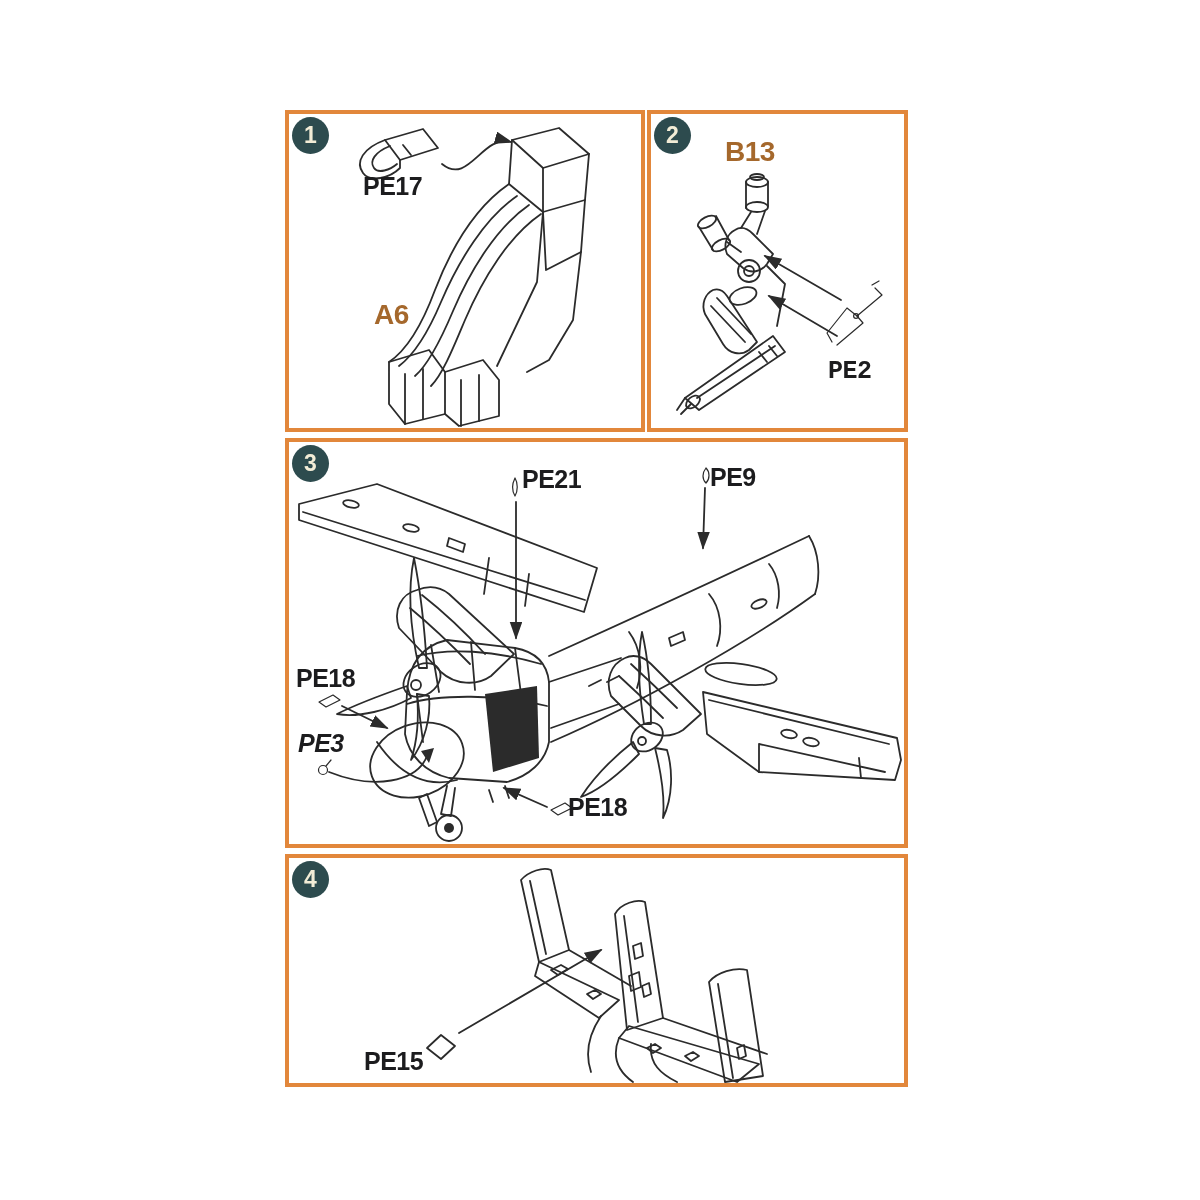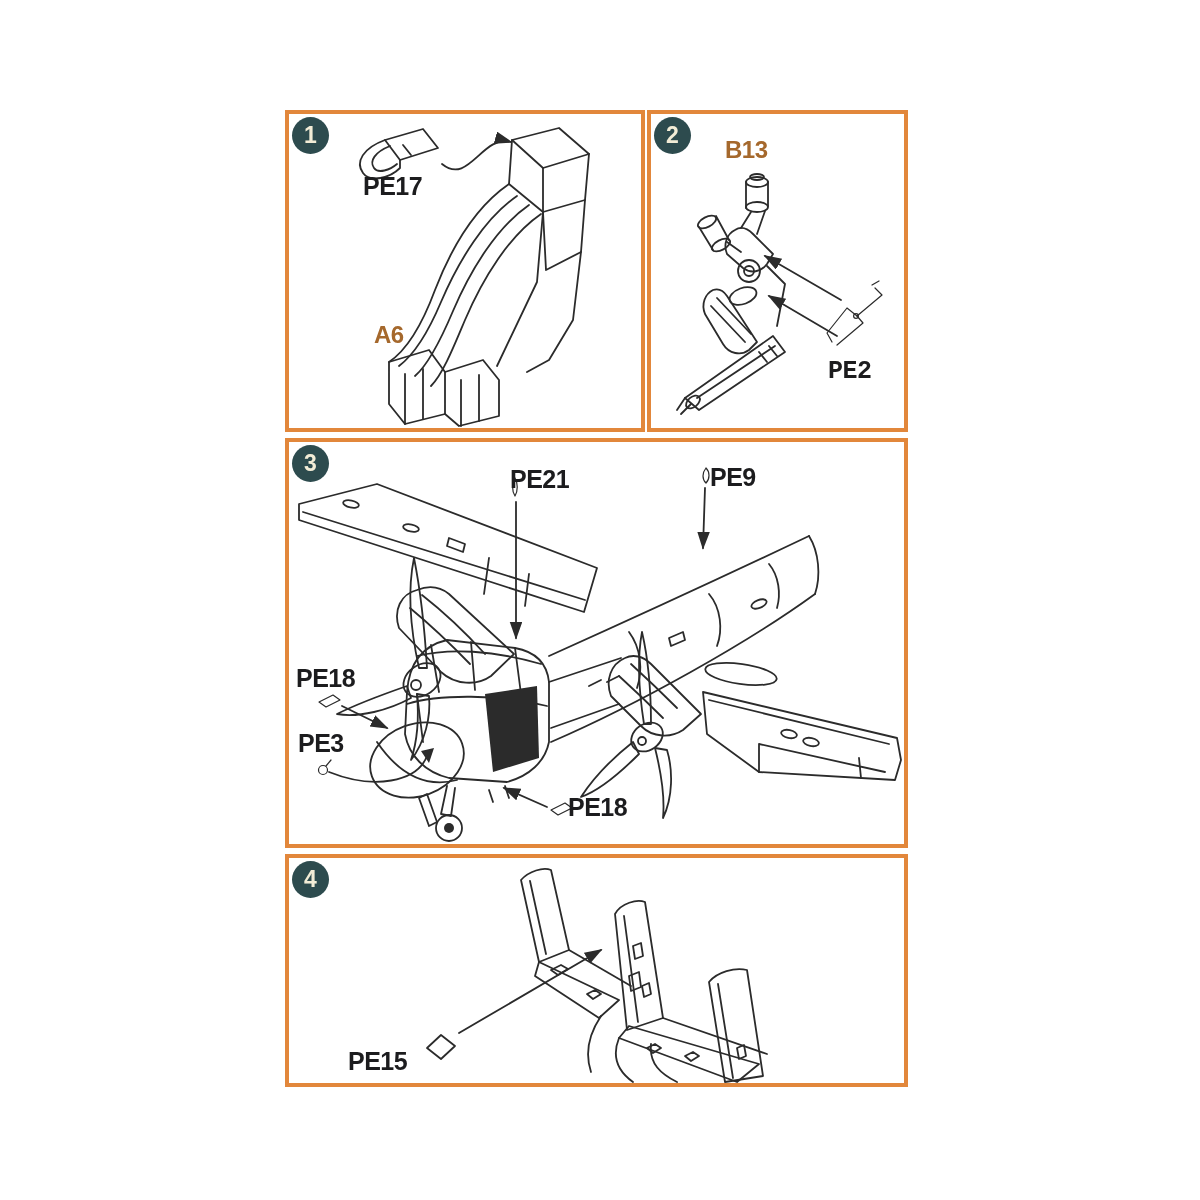--- a/index.html
+++ b/index.html
@@ -21,31 +21,31 @@
   .panel-4{left:285px;top:854px;width:623px;height:233px;}
   .art{position:absolute;left:0;top:0;width:100%;height:100%;display:block;}
   .badge{position:absolute;width:37px;height:37px;border-radius:50%;
          background:var(--badge-bg);color:var(--badge-text);
          display:flex;align-items:center;justify-content:center;
          font-weight:700;font-size:23px;z-index:5;}
   .b1{left:292px;top:117px;} .b2{left:654px;top:117px;}
   .b3{left:292px;top:445px;} .b4{left:292px;top:861px;}
   .part-label{position:absolute;font-weight:700;font-size:25px;line-height:1;
               color:var(--label-color);letter-spacing:-0.5px;z-index:6;white-space:nowrap;}
-  .part-label.highlight{color:var(--highlight-color);font-size:24px;}
+  .part-label.highlight{color:var(--highlight-color);font-size:28px;}
   .lbl-pe17{left:363px;top:174px;text-align:center;}
-  .lbl-a6{left:374px;top:323px;}
+  .lbl-a6{left:374px;top:301px;}
   .lbl-b13{left:725px;top:138px;}
   .lbl-pe2{left:828px;top:359px;font-family:Liberation Mono, monospace;}
-  .lbl-pe21{left:510px;top:467px;}
+  .lbl-pe21{left:522px;top:467px;}
   .lbl-pe9{left:710px;top:465px;}
   .lbl-pe18-left{left:296px;top:666px;}
-  .lbl-pe3{left:298px;top:731px;}
+  .lbl-pe3{left:298px;top:731px;font-style:italic;}
   .lbl-pe18-bottom{left:568px;top:795px;}
-  .lbl-pe15{left:348px;top:1049px;}
+  .lbl-pe15{left:364px;top:1049px;}
   .ln{fill:none;stroke:var(--line-color);stroke-width:1.8;stroke-linecap:round;stroke-linejoin:round;}
   .thin{stroke-width:1.2;}
   .fill-dark{fill:var(--line-color);stroke:none;}
 </style>
 </head>
 <body>
 
 <div id="page">
 
   <section class="panel panel-1">

